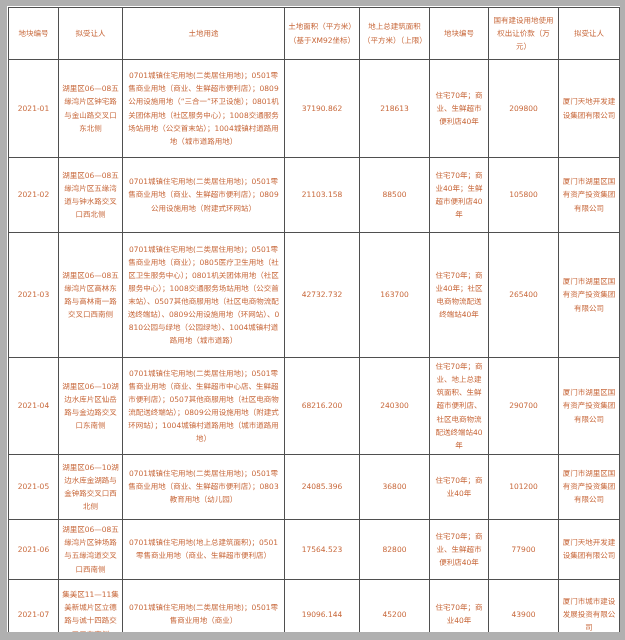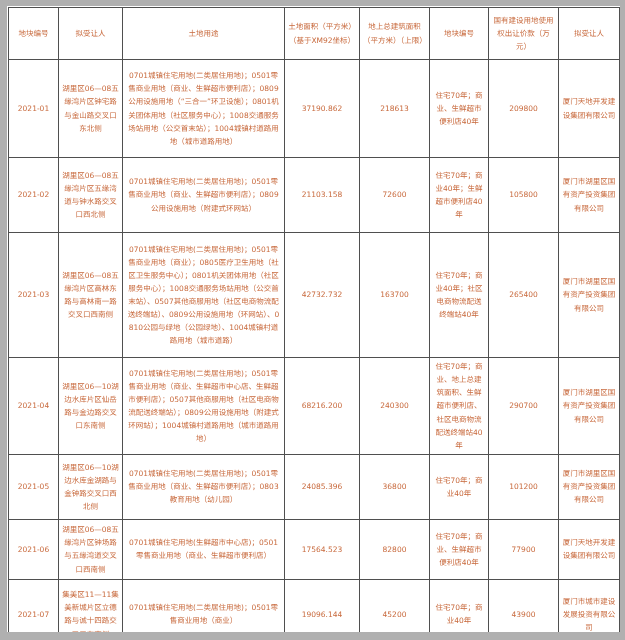--- a/index.html
+++ b/index.html
@@ -85,21 +85,21 @@
           <td>218613</td>
           <td>住宅70年；商业、生鲜超市便利店40年</td>
           <td>209800</td>
           <td>厦门天地开发建设集团有限公司</td>
         </tr>
         <tr>
           <td>2021-02</td>
           <td>湖里区06—08五缘湾片区五缘湾道与钟水路交叉口西北侧</td>
           <td>0701城镇住宅用地(二类居住用地)；0501零售商业用地（商业、生鲜超市便利店）；0809公用设施用地（附建式环网站）</td>
           <td>21103.158</td>
-          <td>72600</td>
+          <td>88500</td>
           <td>住宅70年；商业40年；生鲜超市便利店40年</td>
           <td>105800</td>
           <td>厦门市湖里区国有资产投资集团有限公司</td>
         </tr>
         <tr>
           <td>2021-03</td>
           <td>湖里区06—08五缘湾片区高林东路与高林南一路交叉口西南侧</td>
           <td>0701城镇住宅用地(二类居住用地)；0501零售商业用地（商业）；0805医疗卫生用地（社区卫生服务中心）；0801机关团体用地（社区服务中心）；1008交通服务场站用地（公交首末站）、0507其他商服用地（社区电商物流配送终端站）、0809公用设施用地（环网站）、0810公园与绿地（公园绿地）、1004城镇村道路用地（城市道路）</td>
           <td>42732.732</td>
           <td>163700</td>
@@ -123,21 +123,21 @@
           <td>0701城镇住宅用地(二类居住用地)；0501零售商业用地（商业、生鲜超市便利店）；0803教育用地（幼儿园）</td>
           <td>24085.396</td>
           <td>36800</td>
           <td>住宅70年；商业40年</td>
           <td>101200</td>
           <td>厦门市湖里区国有资产投资集团有限公司</td>
         </tr>
         <tr>
           <td>2021-06</td>
           <td>湖里区06—08五缘湾片区钟场路与五缘湾道交叉口西南侧</td>
-          <td>0701城镇住宅用地(生鲜超市中心店)；0501零售商业用地（商业、生鲜超市便利店）</td>
+          <td>0701城镇住宅用地(地上总建筑面积)；0501零售商业用地（商业、生鲜超市便利店）</td>
           <td>17564.523</td>
           <td>82800</td>
           <td>住宅70年；商业、生鲜超市便利店40年</td>
           <td>77900</td>
           <td>厦门天地开发建设集团有限公司</td>
         </tr>
         <tr>
           <td>2021-07</td>
           <td>集美区11—11集美新城片区立德路与诚十四路交叉口东南侧</td>
           <td>0701城镇住宅用地(二类居住用地)；0501零售商业用地（商业）</td>

